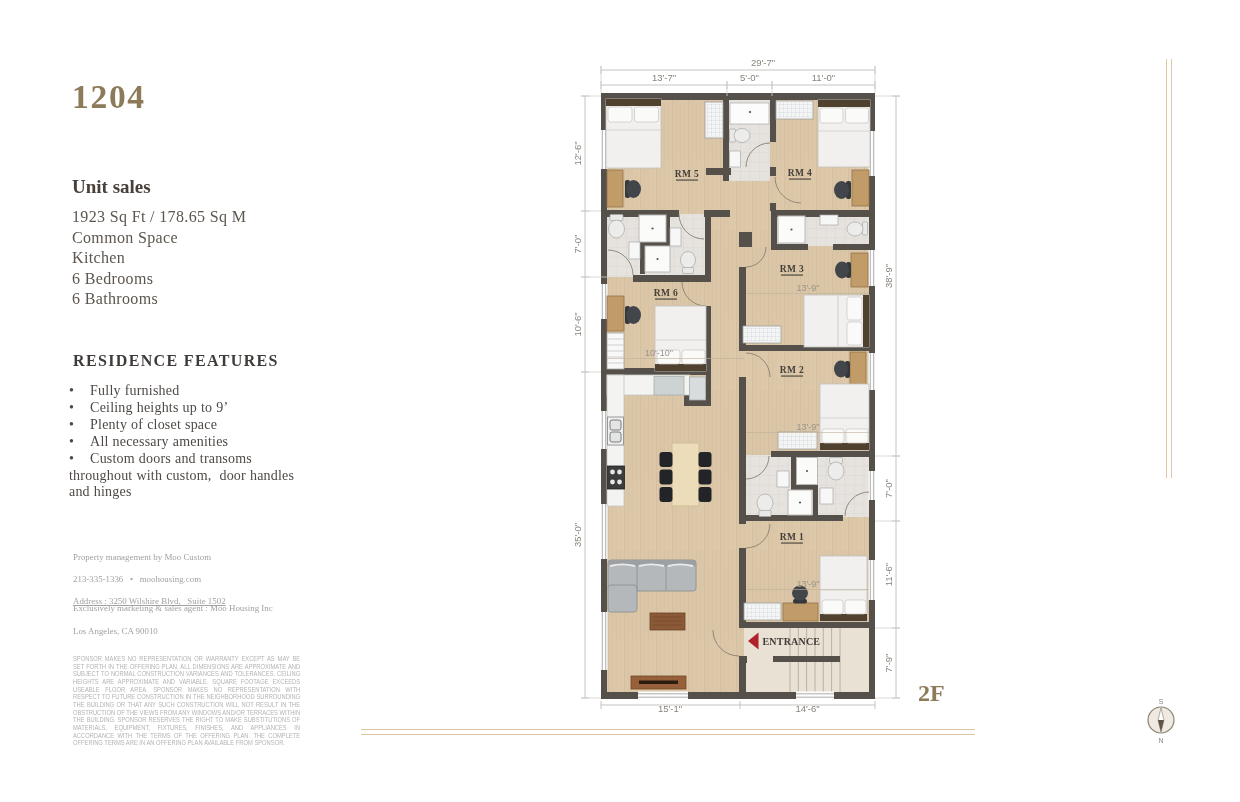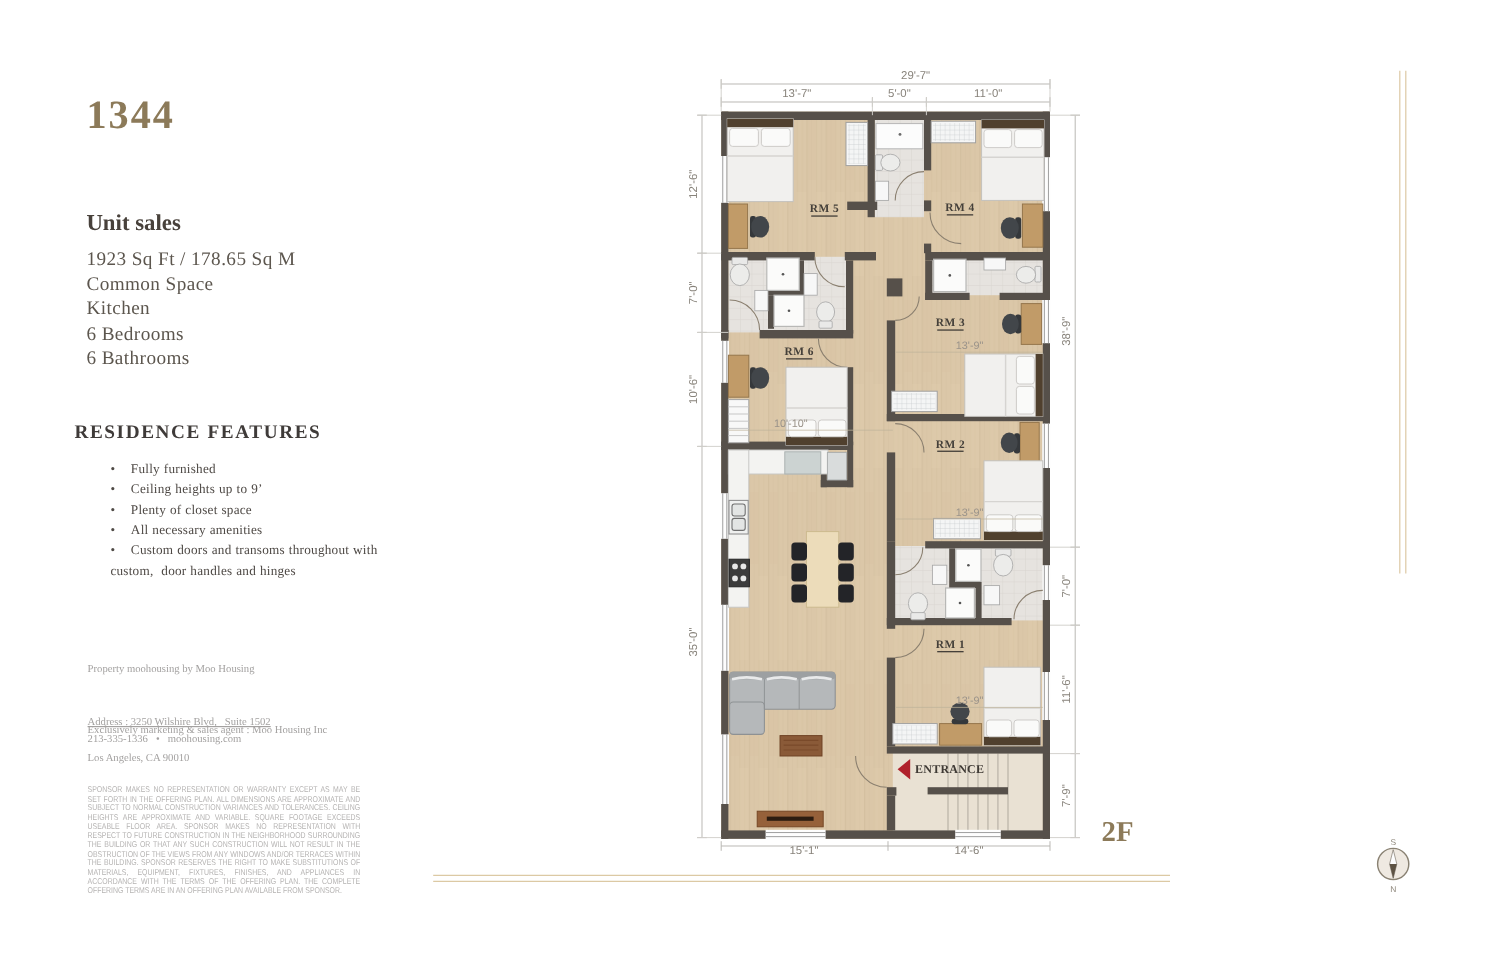--- a/index.html
+++ b/index.html
@@ -5,35 +5,35 @@
   html,body{margin:0;padding:0;background:#ffffff;width:1240px;height:802px;overflow:hidden;}
   #page{position:relative;width:1240px;height:802px;font-family:"Liberation Serif",serif;}
   .abs{position:absolute;}
 </style>
 </head>
 <body>
 <div id="page">
 
 <div class="abs" id="leftcol" style="left:0;top:0;width:560px;height:802px;">
 
-  <div class="abs" style="left:72px;top:77px;width:400px;font-weight:bold;color:#8c7a59;font-size:33.5px;line-height:39.2px;"><span style="letter-spacing:1.7px;">1344</span><br></div>
+  <div class="abs" style="left:72px;top:77px;width:400px;font-weight:bold;color:#8c7a59;font-size:33.5px;line-height:39.2px;"><span style="letter-spacing:1.7px;">1204</span><br></div>
 
   <div class="abs" style="left:72px;top:175px;font-weight:bold;color:#48413b;font-size:19px;line-height:24px;">Unit sales</div>
 
   <div class="abs" style="left:72px;top:207px;width:300px;color:#5c564e;font-size:16px;line-height:20.6px;letter-spacing:0.35px;">1923 Sq Ft / 178.65 Sq M<br>Common Space<br>Kitchen<br>6 Bedrooms<br>6 Bathrooms</div>
 
-  <div class="abs" style="left:62px;top:352px;font-weight:bold;color:#3f3b39;font-size:16px;letter-spacing:1.35px;">RESIDENCE FEATURES</div>
-
-  <div class="abs" style="left:92px;top:383px;width:240px;color:#4e4945;font-size:11px;line-height:16.9px;word-spacing:0.3px;letter-spacing:-0.3px;">
+  <div class="abs" style="left:73px;top:352px;font-weight:bold;color:#3f3b39;font-size:16px;letter-spacing:1.35px;">RESIDENCE FEATURES</div>
+
+  <div class="abs" style="left:69px;top:383px;width:240px;color:#4e4945;font-size:14px;line-height:16.9px;word-spacing:0.3px;letter-spacing:-0.3px;">
     <span style="letter-spacing:0.2px;">•&nbsp;&nbsp;&nbsp;&nbsp;Fully furnished<br>•&nbsp;&nbsp;&nbsp;&nbsp;Ceiling heights up to 9’<br>•&nbsp;&nbsp;&nbsp;&nbsp;Plenty of closet space<br>•&nbsp;&nbsp;&nbsp;&nbsp;All necessary amenities<br>•&nbsp;&nbsp;&nbsp;&nbsp;Custom doors and transoms throughout with custom,&nbsp; door handles and hinges</span>
   </div>
 
   <div class="abs" style="left:73px;top:552px;width:300px;color:#a3a1a0;font-size:8.9px;">
-    <div class="abs" style="left:0;top:0;">Property moohousing by Moo Housing</div>
-    <div class="abs" style="left:0;top:21.5px;margin-top:36px;">213-335-1336&nbsp;&nbsp; • &nbsp;&nbsp;moohousing.com</div>
+    <div class="abs" style="left:0;top:0;">Property management by Moo Custom</div>
+    <div class="abs" style="left:0;top:21.5px;">213-335-1336&nbsp;&nbsp; • &nbsp;&nbsp;moohousing.com</div>
     <div class="abs" style="left:0;top:44px;text-decoration:underline;">Address : 3250 Wilshire Blvd, &nbsp;&nbsp;Suite 1502</div>
     <div class="abs" style="left:0;top:54px;margin-top:20px;">Los Angeles, CA 90010</div>
     <div class="abs" style="left:0;top:51px;">Exclusively marketing &amp; sales agent : Moo Housing Inc</div>
   </div>
 
   <div class="abs" style="left:73px;top:655px;width:277px;color:#b5b3b2;font-size:7.05px;line-height:7.65px;font-family:'Liberation Sans',sans-serif;text-align:justify;transform:scaleX(0.82);transform-origin:0 0;">SPONSOR MAKES NO REPRESENTATION OR WARRANTY EXCEPT AS MAY BE SET FORTH IN THE OFFERING PLAN. ALL DIMENSIONS ARE APPROXIMATE AND SUBJECT TO NORMAL CONSTRUCTION VARIANCES AND TOLERANCES. CEILING HEIGHTS ARE APPROXIMATE AND VARIABLE. SQUARE FOOTAGE EXCEEDS USEABLE FLOOR AREA. SPONSOR MAKES NO REPRESENTATION WITH RESPECT TO FUTURE CONSTRUCTION IN THE NEIGHBORHOOD SURROUNDING THE BUILDING OR THAT ANY SUCH CONSTRUCTION WILL NOT RESULT IN THE OBSTRUCTION OF THE VIEWS FROM ANY WINDOWS AND/OR TERRACES WITHIN THE BUILDING. SPONSOR RESERVES THE RIGHT TO MAKE SUBSTITUTIONS OF MATERIALS, EQUIPMENT, FIXTURES, FINISHES, AND APPLIANCES IN ACCORDANCE WITH THE TERMS OF THE OFFERING PLAN. THE COMPLETE OFFERING TERMS ARE IN AN OFFERING PLAN AVAILABLE FROM SPONSOR.</div>
 </div>
 
 <svg class="abs" style="left:0;top:0;" width="1240" height="802" viewBox="0 0 1240 802">
 <defs>

